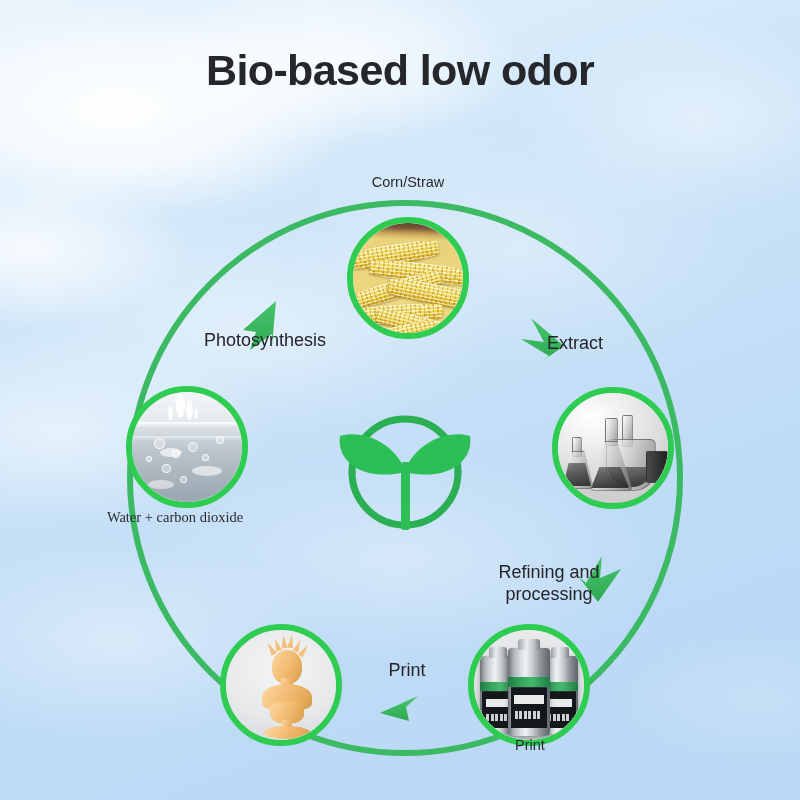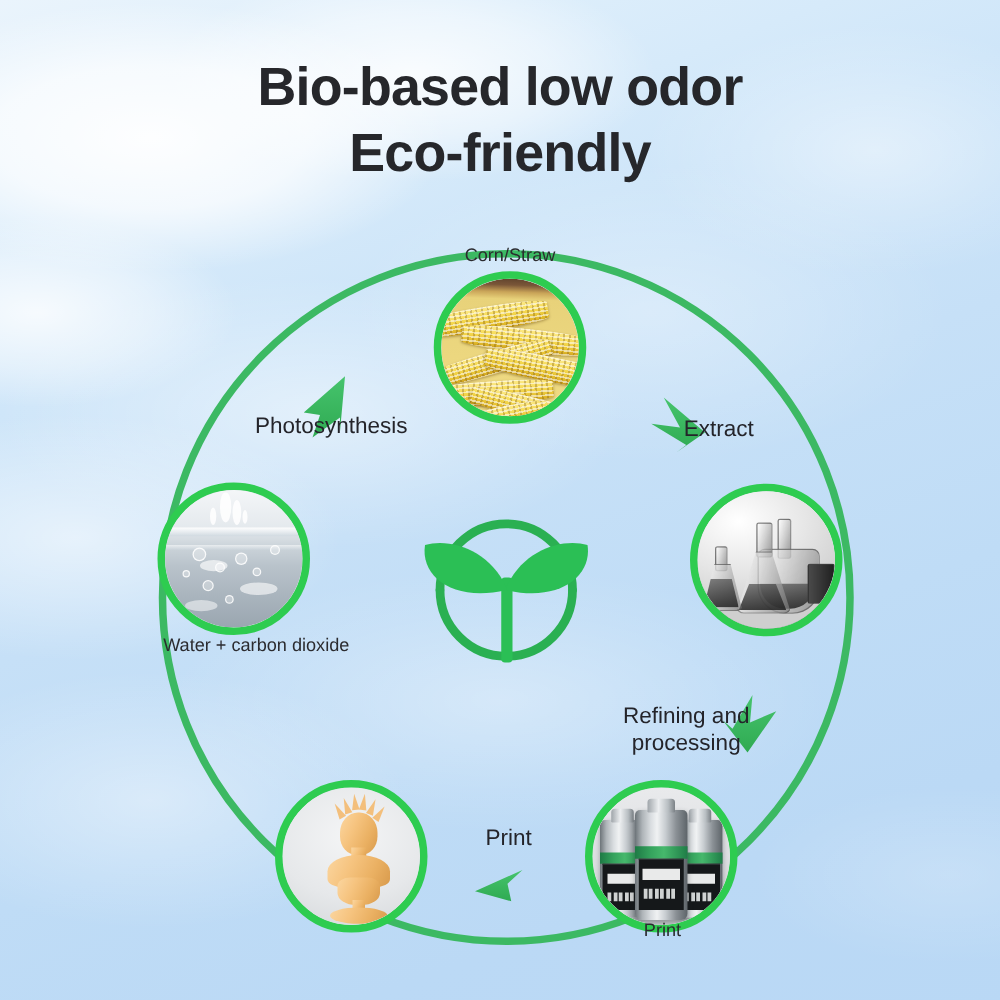--- a/index.html
+++ b/index.html
@@ -104,25 +104,25 @@
     white-space: nowrap;
   }
 
   
   #node-corn     { left: 347px; top: 217px; }
   #node-lactic   { left: 552px; top: 387px; }
   #node-resin    { left: 468px; top: 624px; }
   #node-molded   { left: 220px; top: 624px; }
   #node-water    { left: 126px; top: 386px; }
 
-  #label-corn    { left: 308px; top: 196px; width: 200px; }
+  #label-corn    { left: 308px; top: 173px; width: 200px; }
   #label-lactic  { left: 513px; top: 508px; width: 200px; }
   #label-resin   { left: 430px; top: 736px; width: 200px; }
   #label-molded  { left: 181px; top: 734px; width: 200px; }
-  #label-water   { left: 110px;  top: 508px; width: 190px; }
+  #label-water   { left: 80px;  top: 508px; width: 190px; font-family: Liberation Serif, serif; }
 
   
   .step-label {
     position: absolute;
     color: #24242a;
     font-size: 18px;
     line-height: 22px;
     text-align: center;
     white-space: nowrap;
   }
@@ -254,21 +254,20 @@
 <body>
 
 <div id="stage">
 
   <div class="bg-layer bg-base"></div>
   <div class="bg-layer bg-clouds-1"></div>
   <div class="bg-layer bg-clouds-2"></div>
 
   <div class="headline">
     <span class="line">Bio-based low odor</span>
-    <span class="line">Eco-friendly</span>
   </div>
 
   <svg id="cycle-svg" viewBox="0 0 800 800">
     <defs>
       <linearGradient id="gArrow" x1="0" y1="0" x2="0" y2="1">
         <stop offset="0%" stop-color="#46c46d"></stop>
         <stop offset="100%" stop-color="#2faa52"></stop>
       </linearGradient>
     </defs>
 

